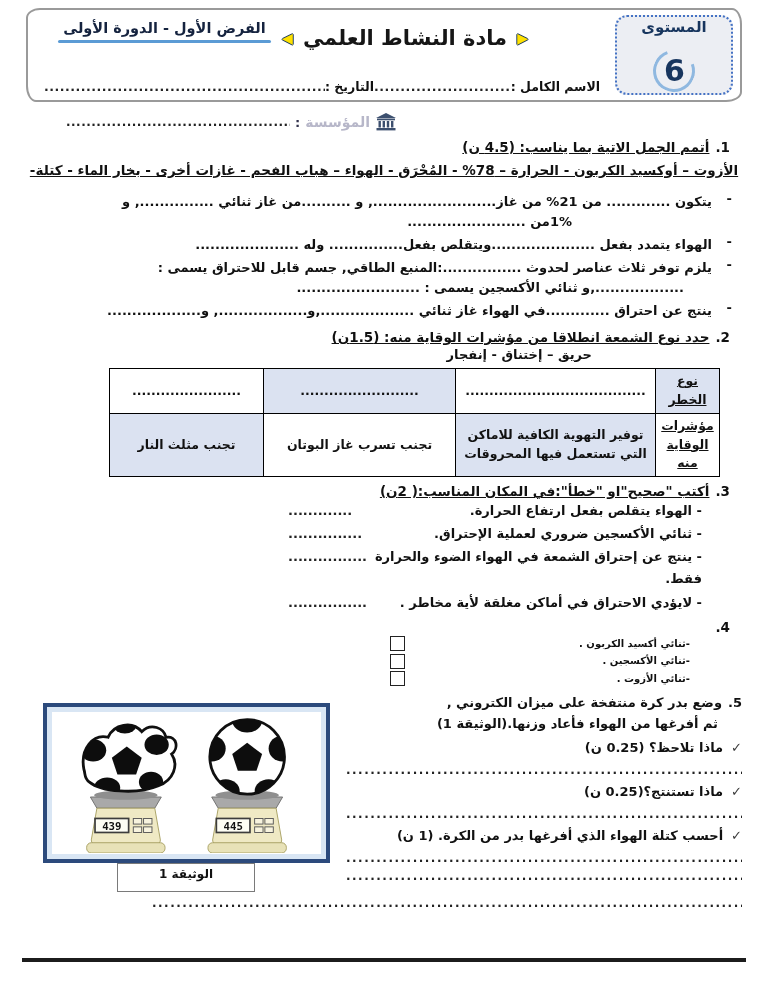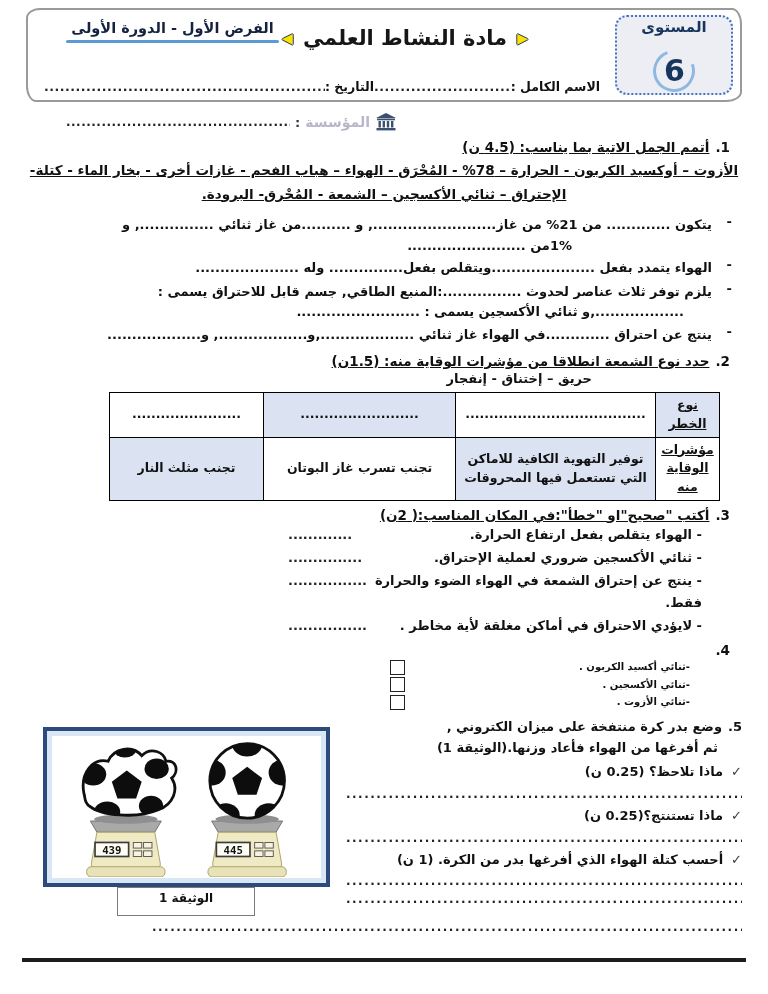--- a/index.html
+++ b/index.html
@@ -16,21 +16,21 @@
     background:#eceef3; border:2px dotted #4472c4; border-radius:12px;
     display:flex; flex-direction:column; align-items:center; justify-content:center; gap:14px; }
   .level-label { color:#17355e; font-weight:bold; font-size:15px; }
   .level-num-wrap { width:42px; height:42px; border:3px solid #8fb8e0; border-top-color:transparent;
     border-radius:50%; display:flex; align-items:center; justify-content:center; transform:rotate(25deg); }
   .level-number { color:#17355e; font-weight:bold; font-size:30px; transform:rotate(-25deg); line-height:1; }
   .title-wrap { position:absolute; top:16px; right:190px; width:290px; text-align:center;
     display:flex; align-items:center; justify-content:center; gap:10px; }
   .subject-title { font-size:21px; font-weight:bold; color:#161616; letter-spacing:-0.5px; white-space:nowrap; }
   .tri { font-size:14px; color:#ffe100; text-shadow:-1px 0 #15365f, 1px 0 #15365f, 0 -1px #15365f, 0 1px #15365f; }
-  .exam-wrap { position:absolute; top:10px; left:32px; width:225px; text-align:center; }
+  .exam-wrap { position:absolute; top:10px; left:24px; width:225px; text-align:center; }
   .exam-title { font-size:14.5px; font-weight:bold; color:#15233f; white-space:nowrap; }
   .exam-underline { height:3px; background:#5b9bd5; margin:4px 6px 3px 6px; border-radius:2px; }
   .exam-year { font-size:14px; font-weight:bold; color:#a8a8a8; font-style:italic; letter-spacing:1px; }
   .id-row { position:absolute; bottom:6px; right:140px; left:16px; display:flex;
     align-items:baseline; font-size:12.5px; font-weight:bold; }
   .id-row .lbl { white-space:nowrap; }
   .dots-flex { flex:1; overflow:hidden; white-space:nowrap; direction:ltr; text-align:left;
     color:#222; letter-spacing:0.5px; }
   .date-part { width:330px; display:flex; align-items:baseline; }
 
@@ -141,21 +141,20 @@
     <span class="inst-colon">:</span>
     <span class="dots-flex" style="font-size:12px;">............................................................</span>
   </div>
 
   <div class="q-head">
     <span>1.</span>
     <span class="u">أتمم الجمل الاتية بما يناسب: (4.5 ن)</span>
   </div>
   <div class="wordbank">
     <div>الأزوت – أوكسيد الكربون - الحرارة – 78% - المُحْرَق - الهواء – هباب الفحم - غازات أخرى - بخار الماء - كتلة-</div>
-    <div>الإحتراق – ثنائي الأكسجين – الشمعة - المُحْرق- البرودة.</div>
   </div>
 
   <div class="q1-item" style="margin-top:8px;">
     <span class="dash">-</span>
     <div class="lines">
       <div class="l1">يتكون ............. من 21% من غاز........................., و ..........من غاز ثنائي ..............., و</div>
       <div class="l2-center">1%من ........................</div>
     </div>
   </div>
   <div class="q1-item">

